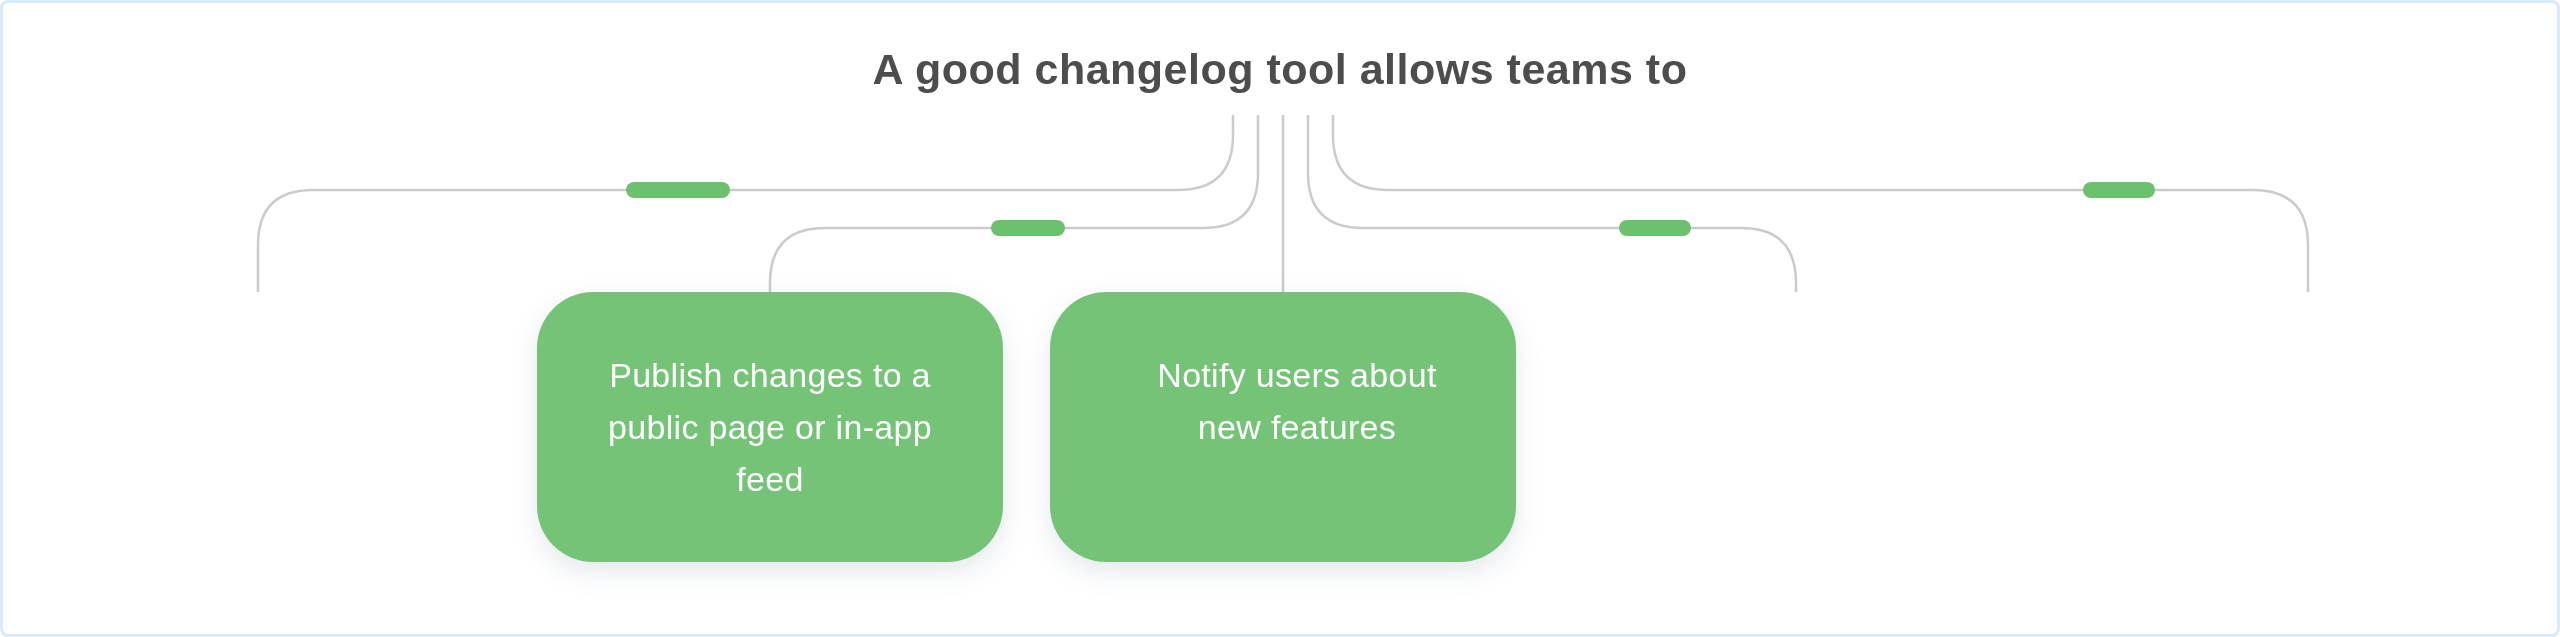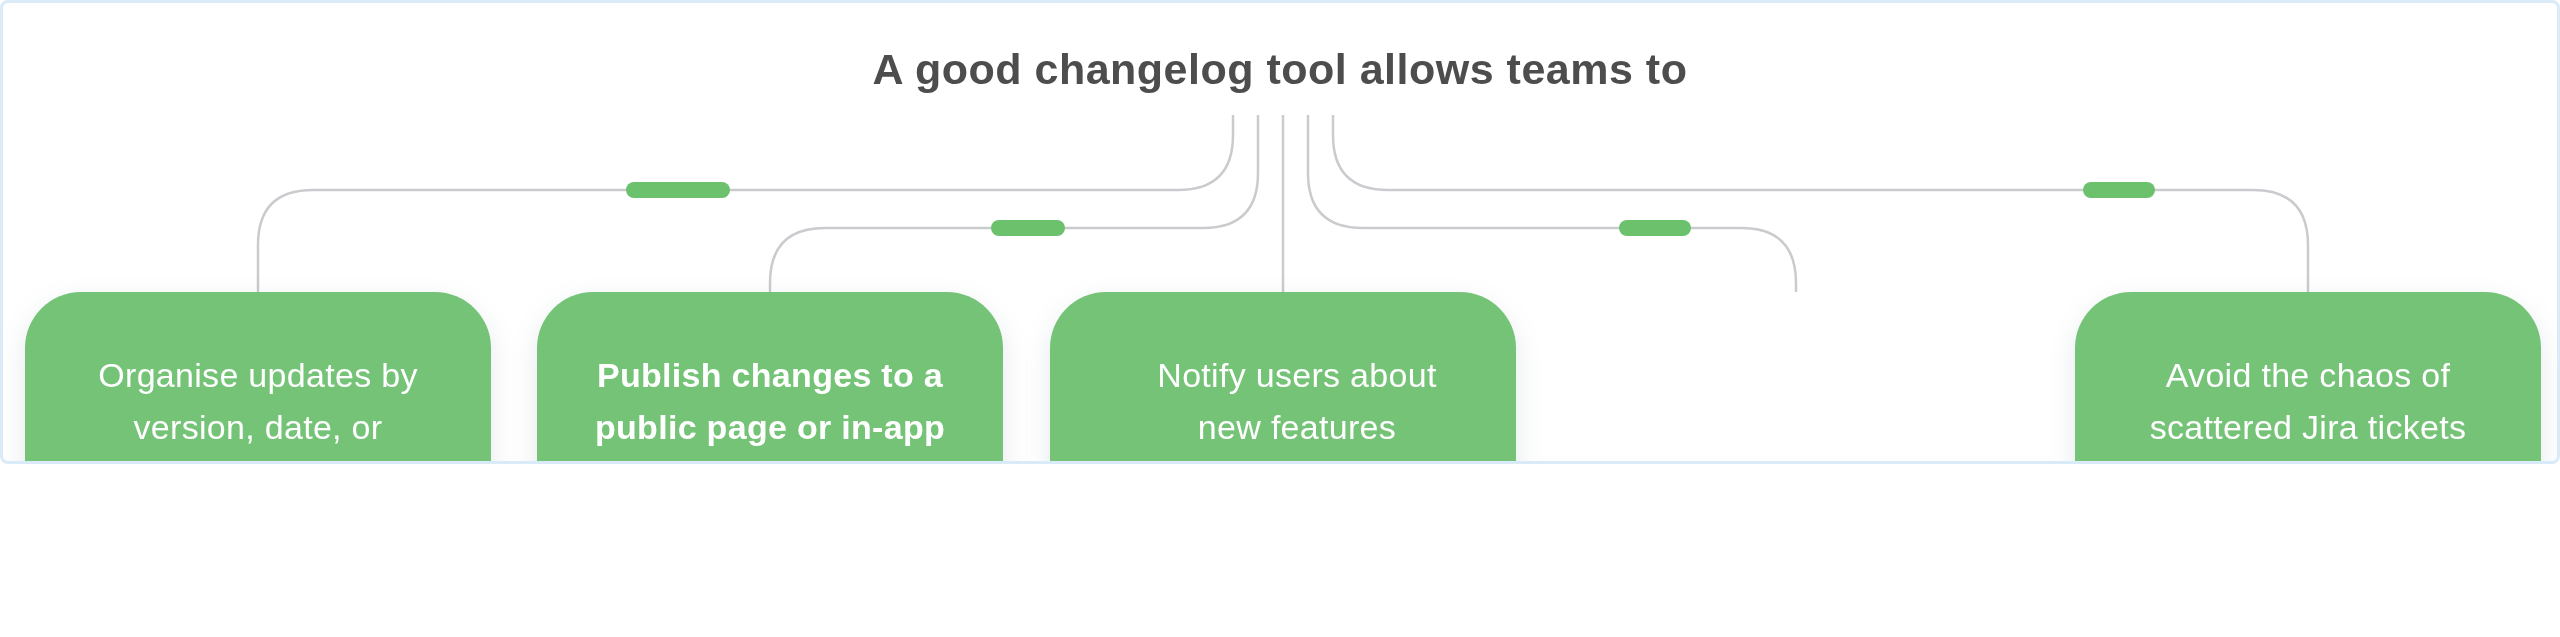--- a/index.html
+++ b/index.html
@@ -12,21 +12,21 @@
     --bg:#ffffff;
   }
   *{margin:0;padding:0;box-sizing:border-box;}
   html,body{width:2560px;height:637px;}
   body{
     font-family:"Liberation Sans","DejaVu Sans",sans-serif;
     background:var(--bg);
   }
   .canvas{
     position:relative;
-    width:2560px;height:464px;
+    width:2560px;height:637px;
     background:var(--bg);
     border:3px solid var(--border-blue);
     border-radius:8px;
     overflow:hidden;
   }
   .title{
     position:absolute;
     top:40px;left:0;right:0;
     text-align:center;
     font-size:43px;
@@ -58,21 +58,21 @@
     color:var(--text-white);
     font-size:34px;
     line-height:52px;
     letter-spacing:0.3px;
     text-align:center;
     padding-top:57px;
     white-space:pre-line;
     box-shadow:0 10px 26px rgba(110,130,150,0.18);
   }
   .node-1{left:22px;}
-  .node-2{left:534px;font-weight:bold;}
+  .node-2{left:534px;}
   .node-3{left:1047px;padding-left:28px;}
   .node-4{left:1560px;}
   .node-5{left:2072px;}
 </style>
 </head>
 <body>
 
 <div class="canvas">
 
   <div class="title">A good changelog tool allows teams to</div>
@@ -88,29 +88,23 @@
     <path d="M1305 112 V170 Q1305 225 1360 225 H1738 Q1793 225 1793 280 V289"></path>
 
     <path d="M1330 112 V132 Q1330 187 1385 187 H2250 Q2305 187 2305 242 V289"></path>
 
     <rect x="623" y="179" width="104" height="16" rx="8"></rect>
     <rect x="988" y="217" width="74" height="16" rx="8"></rect>
     <rect x="1616" y="217" width="72" height="16" rx="8"></rect>
     <rect x="2080" y="179" width="72" height="16" rx="8"></rect>
   </svg>
 
-  <div class="node node-1">Organise updates by
-version, date, or
-category</div>
 
   <div class="node node-2">Publish changes to a
 public page or in-app
 feed</div>
 
   <div class="node node-3">Notify users about
 new features</div>
 
 
-  <div class="node node-5">Avoid the chaos of
-scattered Jira tickets
-or commit logs</div>
 
 </div>
 
 </body></html>

